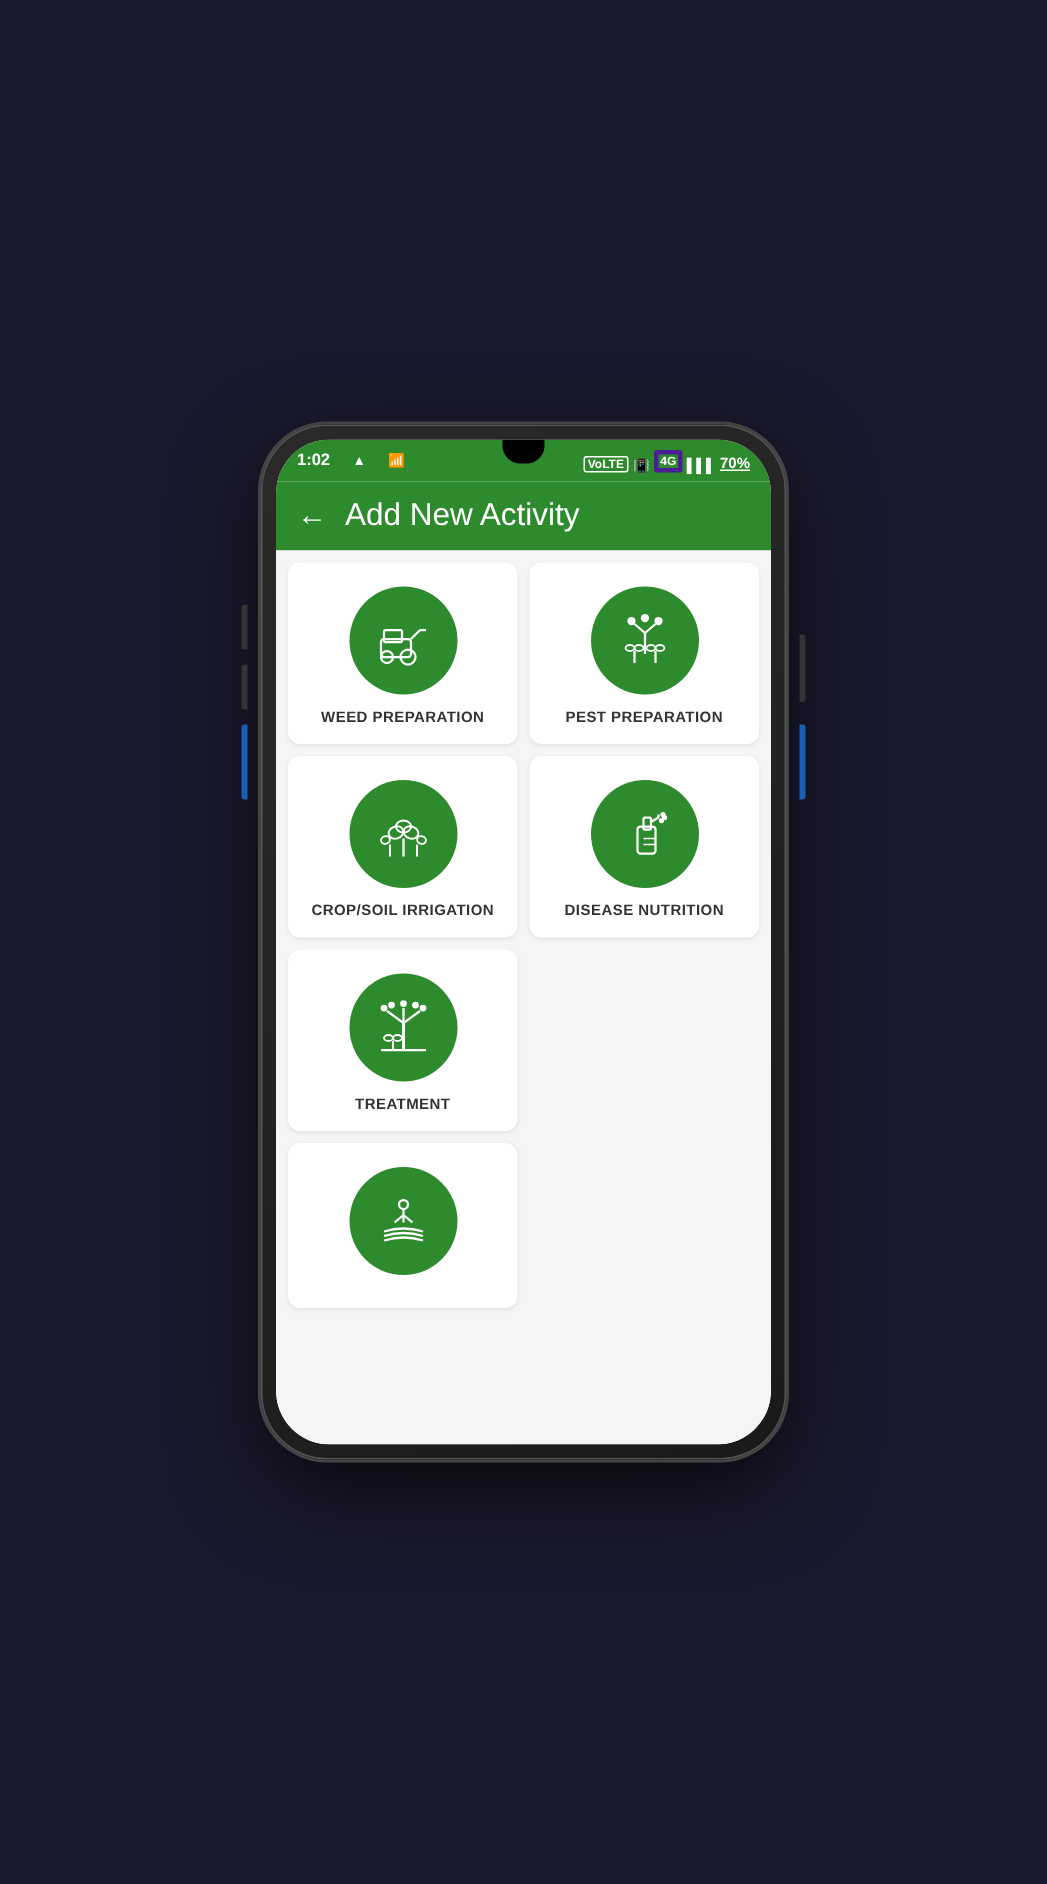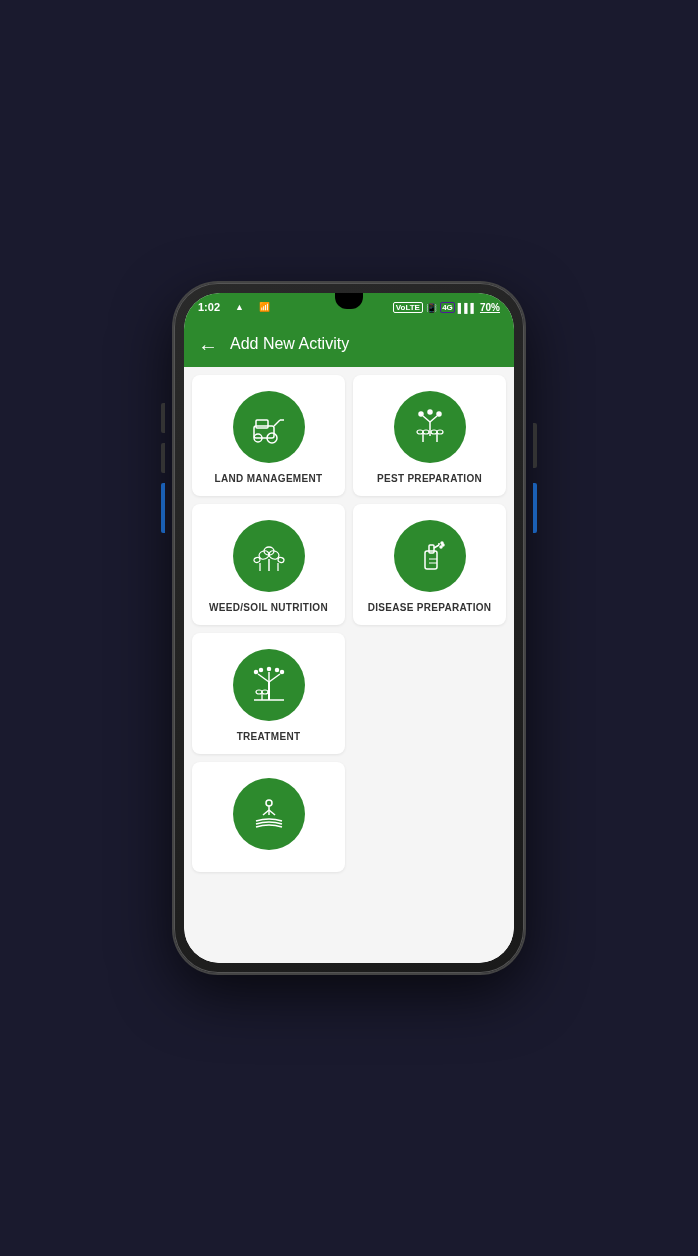--- a/index.html
+++ b/index.html
@@ -139,21 +139,21 @@
 
     .back-btn {
       color: white;
       font-size: 20px;
       cursor: pointer;
       line-height: 1;
     }
 
     .header-title {
       color: white;
-      font-size: 16px;
+      font-size: 21px;
       font-weight: 500;
     }
 
     
     .content {
       flex: 1;
       overflow-y: auto;
       background: #f5f5f5;
       padding: 8px;
     }
@@ -231,21 +231,21 @@
       <div class="status-bar">
         <div class="status-bar-left">
           <span>1:02</span>
           <span style="font-size:9px;">▲</span>
           <span style="font-size:9px;">📶</span>
         </div>
         <div class="notch"></div>
         <div class="status-bar-right">
           <span style="font-size:8px;border:1px solid white;padding:0 2px;border-radius:2px;">VoLTE</span>
           <span style="font-size:9px;">📳</span>
-          <span style="font-size:8px;border:1px solid #4c1d95;padding:0 1px;border-radius:2px;">4G</span>
+          <span style="font-size:8px;border:3px solid #4c1d95;padding:0 1px;border-radius:2px;">4G</span>
           <span style="font-size:9px;">▌▌▌</span>
           <span style="font-size:10px;text-decoration:underline;">70%</span>
         </div>
       </div>
 
       <div class="header">
         <span class="back-btn">←</span>
         <span class="header-title">Add New Activity</span>
       </div>
 
@@ -257,21 +257,21 @@
               <svg viewBox="0 0 42 42">
 
                 <rect x="6" y="20" width="20" height="12" rx="2" stroke="white" stroke-width="1.5" fill="none"></rect>
                 <rect x="8" y="14" width="12" height="8" rx="1" fill="none" stroke="white" stroke-width="1.5"></rect>
                 <circle cx="10" cy="32" r="4" fill="none" stroke="white" stroke-width="1.5"></circle>
                 <circle cx="24" cy="32" r="5" fill="none" stroke="white" stroke-width="1.5"></circle>
                 <line x1="26" y1="20" x2="32" y2="14" stroke="white" stroke-width="1.5"></line>
                 <line x1="32" y1="14" x2="36" y2="14" stroke="white" stroke-width="1.5"></line>
               </svg>
             </div>
-            <span class="activity-label">LAND MANAGEMENT</span>
+            <span class="activity-label">WEED PREPARATION</span>
           </div>
 
           <div class="activity-card">
             <div class="icon-circle">
               <svg viewBox="0 0 42 42">
 
                 <line x1="21" y1="30" x2="21" y2="16" stroke="white" stroke-width="1.5"></line>
                 <line x1="21" y1="16" x2="14" y2="10" stroke="white" stroke-width="1.5"></line>
                 <line x1="21" y1="16" x2="28" y2="10" stroke="white" stroke-width="1.5"></line>
                 <circle cx="12" cy="8" r="2" fill="white"></circle>
@@ -296,40 +296,40 @@
                 <line x1="21" y1="36" x2="21" y2="24" stroke="white" stroke-width="1.5"></line>
                 <ellipse cx="16" cy="20" rx="5" ry="4" fill="none" stroke="white" stroke-width="1.3" transform="rotate(-20 16 20)"></ellipse>
                 <ellipse cx="26" cy="20" rx="5" ry="4" fill="none" stroke="white" stroke-width="1.3" transform="rotate(20 26 20)"></ellipse>
                 <ellipse cx="21" cy="16" rx="5" ry="4" fill="none" stroke="white" stroke-width="1.3"></ellipse>
                 <line x1="12" y1="36" x2="12" y2="28" stroke="white" stroke-width="1.3"></line>
                 <ellipse cx="9" cy="25" rx="3" ry="2.5" fill="none" stroke="white" stroke-width="1.2" transform="rotate(-15 9 25)"></ellipse>
                 <line x1="30" y1="36" x2="30" y2="28" stroke="white" stroke-width="1.3"></line>
                 <ellipse cx="33" cy="25" rx="3" ry="2.5" fill="none" stroke="white" stroke-width="1.2" transform="rotate(15 33 25)"></ellipse>
               </svg>
             </div>
-            <span class="activity-label">WEED/SOIL NUTRITION</span>
+            <span class="activity-label">CROP/SOIL IRRIGATION</span>
           </div>
 
           <div class="activity-card">
             <div class="icon-circle">
               <svg viewBox="0 0 42 42">
 
                 <rect x="16" y="16" width="12" height="18" rx="2" fill="none" stroke="white" stroke-width="1.5"></rect>
                 <rect x="20" y="10" width="5" height="8" rx="1" fill="none" stroke="white" stroke-width="1.5"></rect>
                 <line x1="25" y1="13" x2="30" y2="10" stroke="white" stroke-width="1.5"></line>
                 <line x1="30" y1="10" x2="30" y2="8" stroke="white" stroke-width="1.5"></line>
 
                 <circle cx="32" cy="12" r="1" fill="white"></circle>
                 <circle cx="34" cy="10" r="1" fill="white"></circle>
                 <circle cx="33" cy="8" r="1" fill="white"></circle>
                 <line x1="20" y1="24" x2="28" y2="24" stroke="white" stroke-width="1"></line>
                 <line x1="20" y1="28" x2="28" y2="28" stroke="white" stroke-width="1"></line>
               </svg>
             </div>
-            <span class="activity-label">DISEASE PREPARATION</span>
+            <span class="activity-label">DISEASE NUTRITION</span>
           </div>
 
 
 
           <div class="activity-card">
             <div class="icon-circle">
               <svg viewBox="0 0 42 42">
 
                 <line x1="21" y1="36" x2="21" y2="18" stroke="white" stroke-width="2"></line>
                 <line x1="21" y1="18" x2="10" y2="10" stroke="white" stroke-width="1.5"></line>

